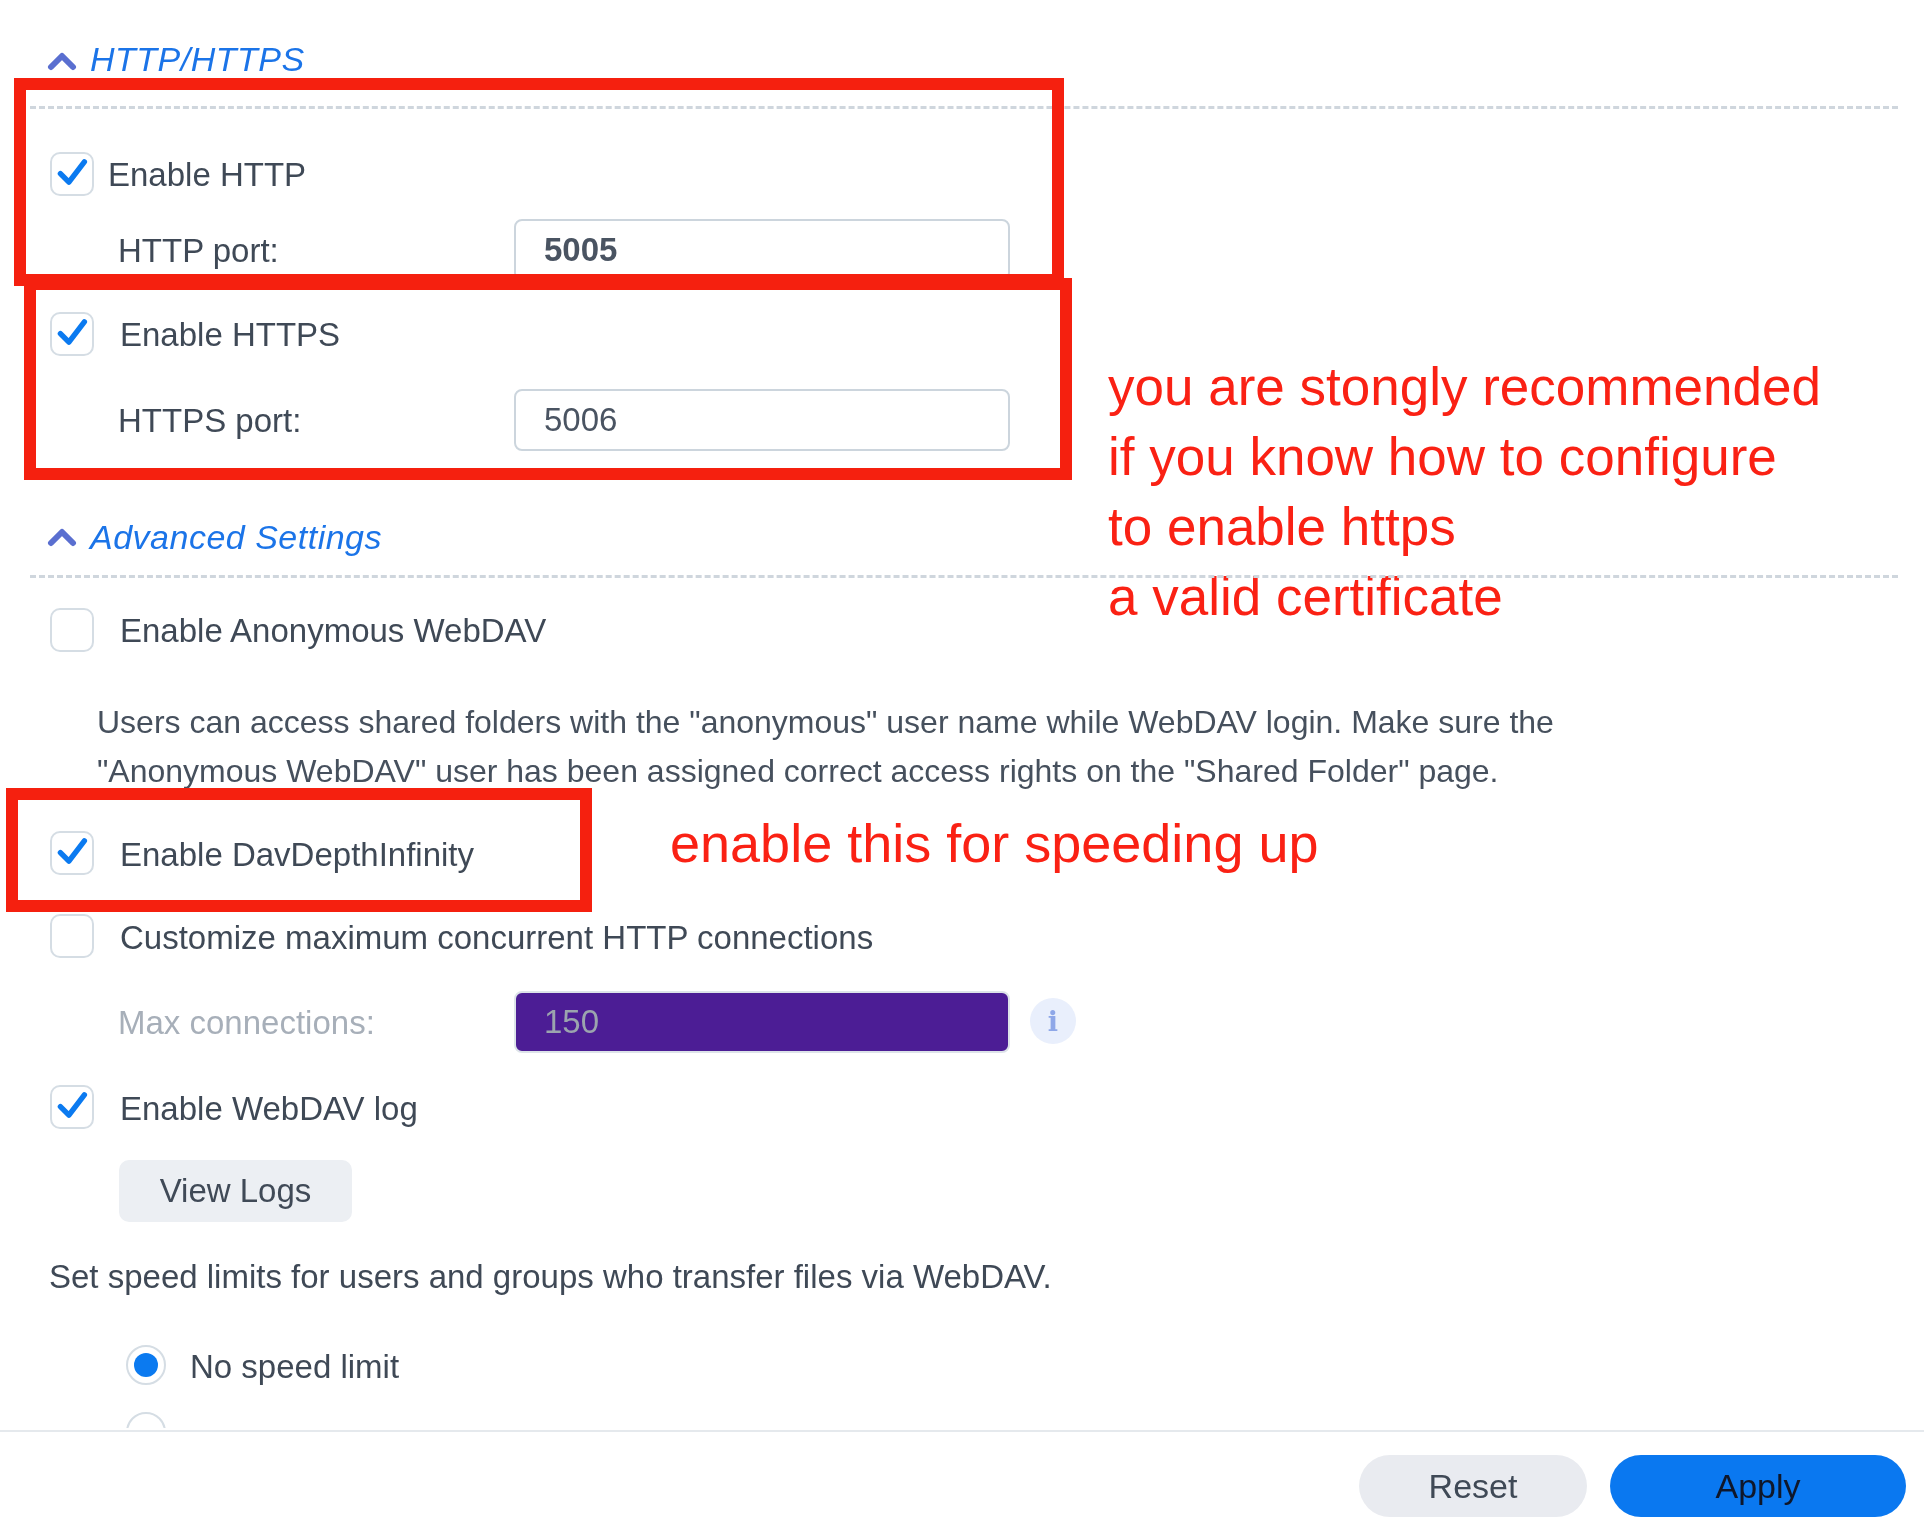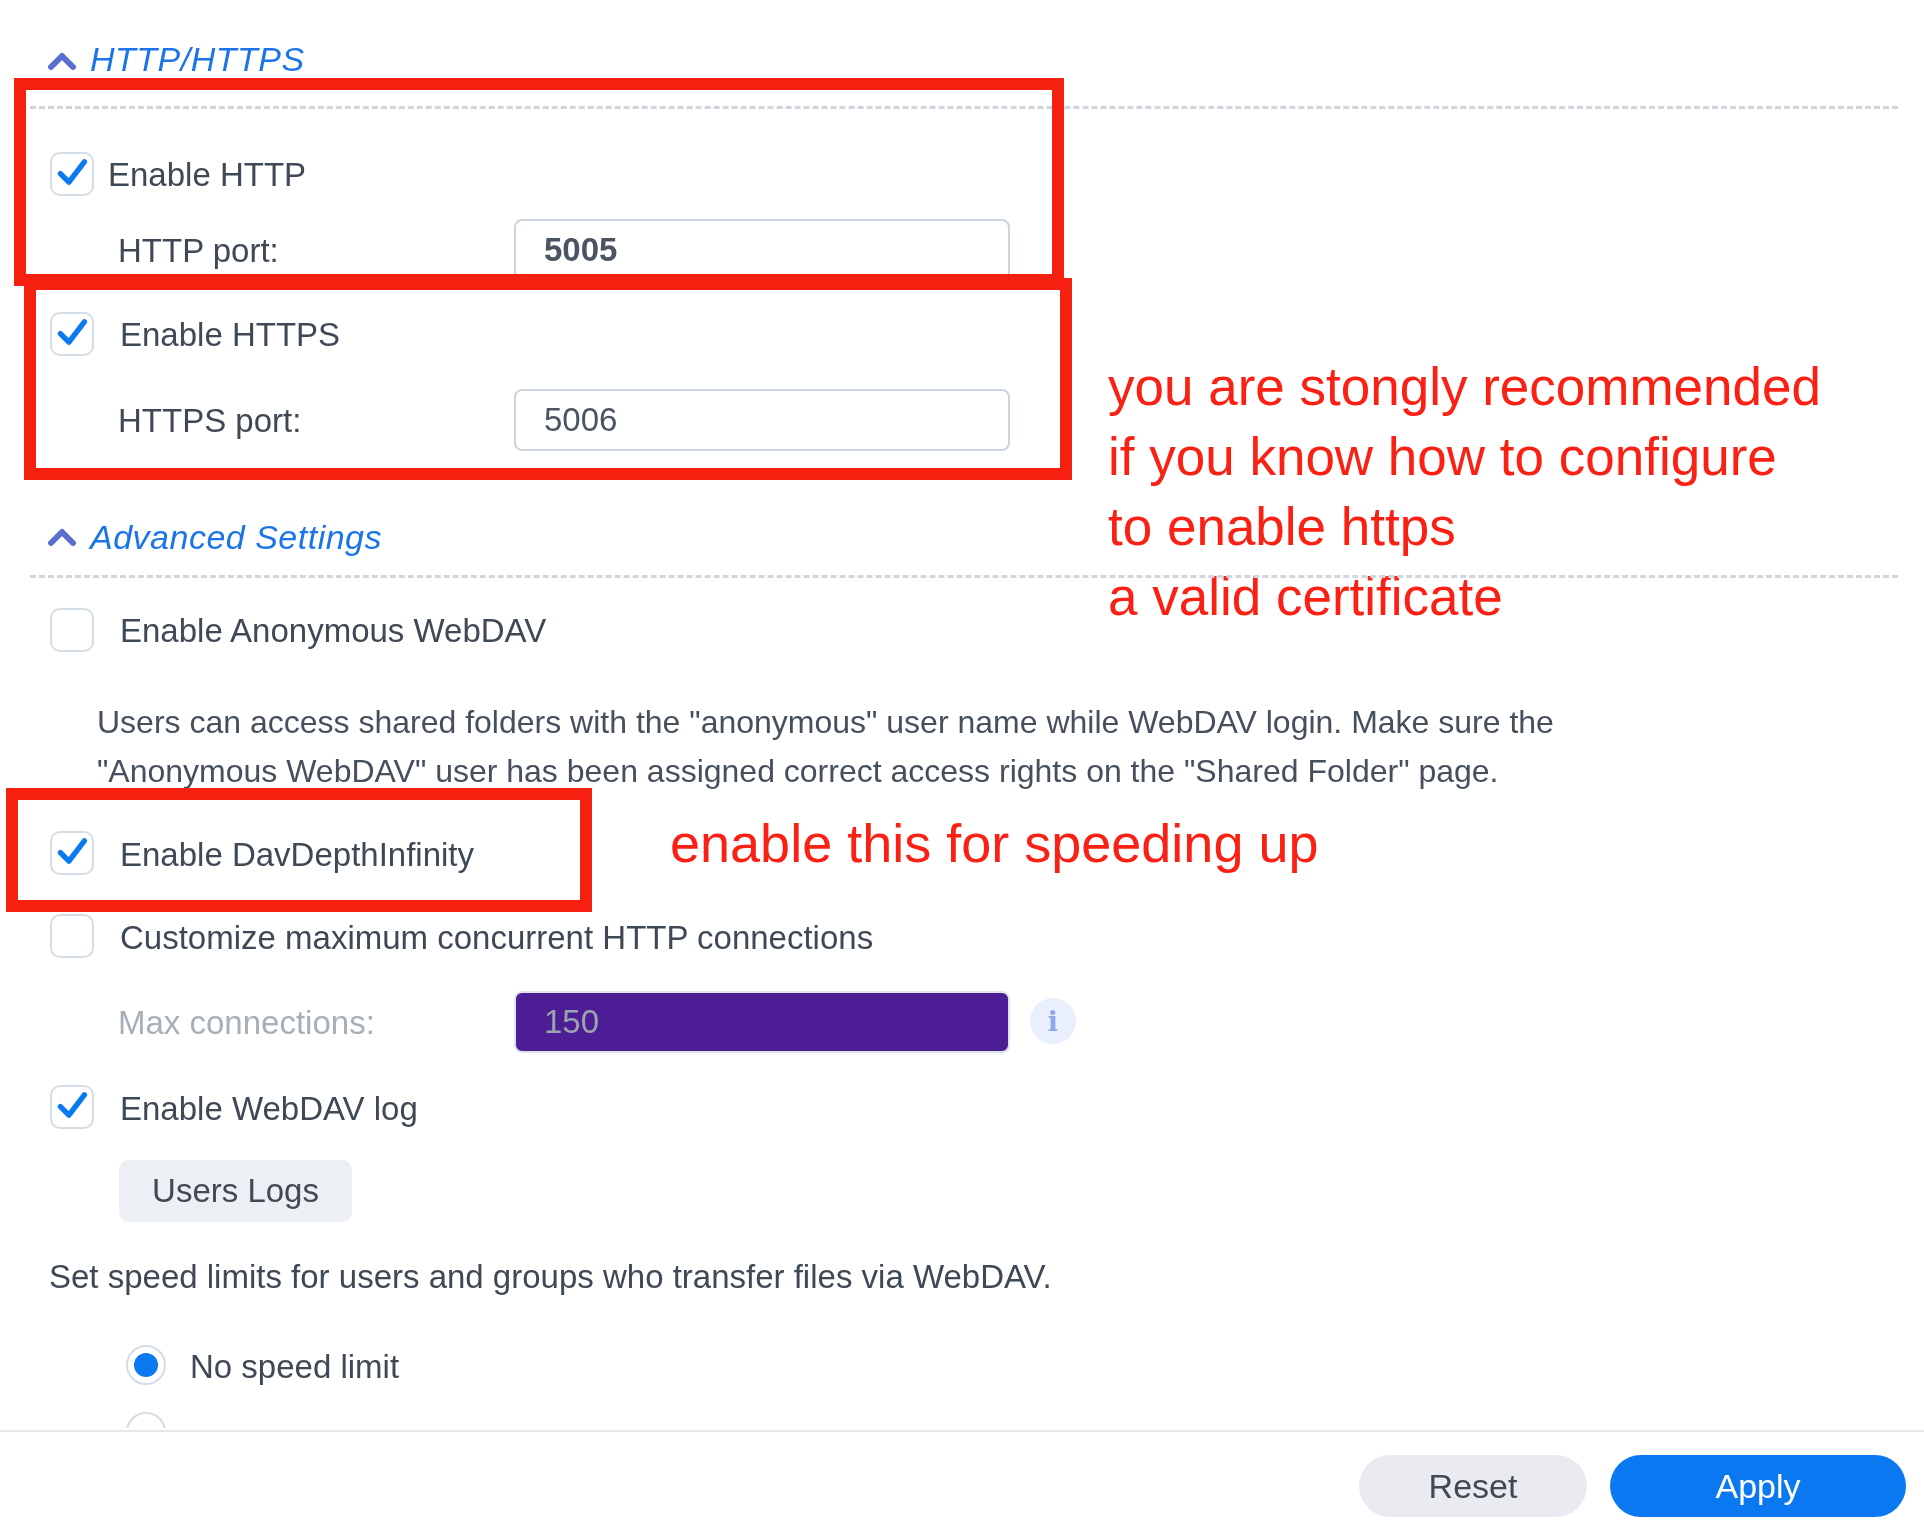--- a/index.html
+++ b/index.html
@@ -37,21 +37,21 @@
 
   .info-icon{width:46px;height:46px;border-radius:50%;background:#e9effc;color:#8ea7e8;
     font-family:"DejaVu Serif",serif;font-weight:bold;font-size:27px;display:flex;align-items:center;justify-content:center;cursor:pointer;}
 
   .btn-plain{box-sizing:border-box;display:flex;align-items:center;justify-content:center;
     background:#eceff3;border:none;border-radius:10px;font-family:"Liberation Sans",sans-serif;
     font-size:33px;color:#404a57;cursor:pointer;}
   .btn-pill{box-sizing:border-box;display:flex;align-items:center;justify-content:center;border:none;
     border-radius:32px;font-family:"Liberation Sans",sans-serif;font-size:34px;cursor:pointer;}
   .btn-reset{background:#e9ebf0;color:#3f4956;}
-  .btn-apply{background:#0a78f0;color:#ffffff;}
+  .btn-apply{background:#0a78f0;color:#0f172a;}
 
   
   .red-box{box-sizing:border-box;border:12px solid #f5200f;background:transparent;pointer-events:none;}
   .red-note{color:#fa2114;white-space:nowrap;pointer-events:none;}
   .note-https{font-size:53px;line-height:70px;}
   .note-dav{font-size:54px;}
 
   .divider{height:0;border-top:2px solid #e5e9ed;}
   .radio-sliver{overflow:hidden;}
 </style>
@@ -137,21 +137,21 @@
   <input class="abs text-input disabled" style="left: 514px; top: 991px;" type="text" disabled="" value="150">
   <div class="abs info-icon" style="left:1030px;top:998px;">i</div>
 
   <div class="abs checkbox checked" style="left:50px;top:1085px;">
     <svg viewBox="0 0 44 44">
       <polyline points="7,24 18,35 38,9" fill="none" stroke="#0b7af0" stroke-width="7" stroke-linecap="round" stroke-linejoin="round"></polyline>
     </svg>
   </div>
   <div class="abs label" style="left:120px;top:1090px;">Enable WebDAV log</div>
 
-  <button class="abs btn-plain" style="left:119px;top:1160px;width:233px;height:62px;">Users Logs</button>
+  <button class="abs btn-plain" style="left:119px;top:1160px;width:233px;height:62px;">View Logs</button>
 
   <div class="abs label" style="left:49px;top:1258px;">Set speed limits for users and groups who transfer files via WebDAV.</div>
 
   <div class="abs radio checked" style="left:126px;top:1345px;">
     <div class="dot"></div>
   </div>
   <div class="abs label" style="left:190px;top:1348px;">No speed limit</div>
 
   <div class="abs radio-sliver" style="left:126px;top:1412px;width:40px;height:16px;">
     <div class="radio"></div>

